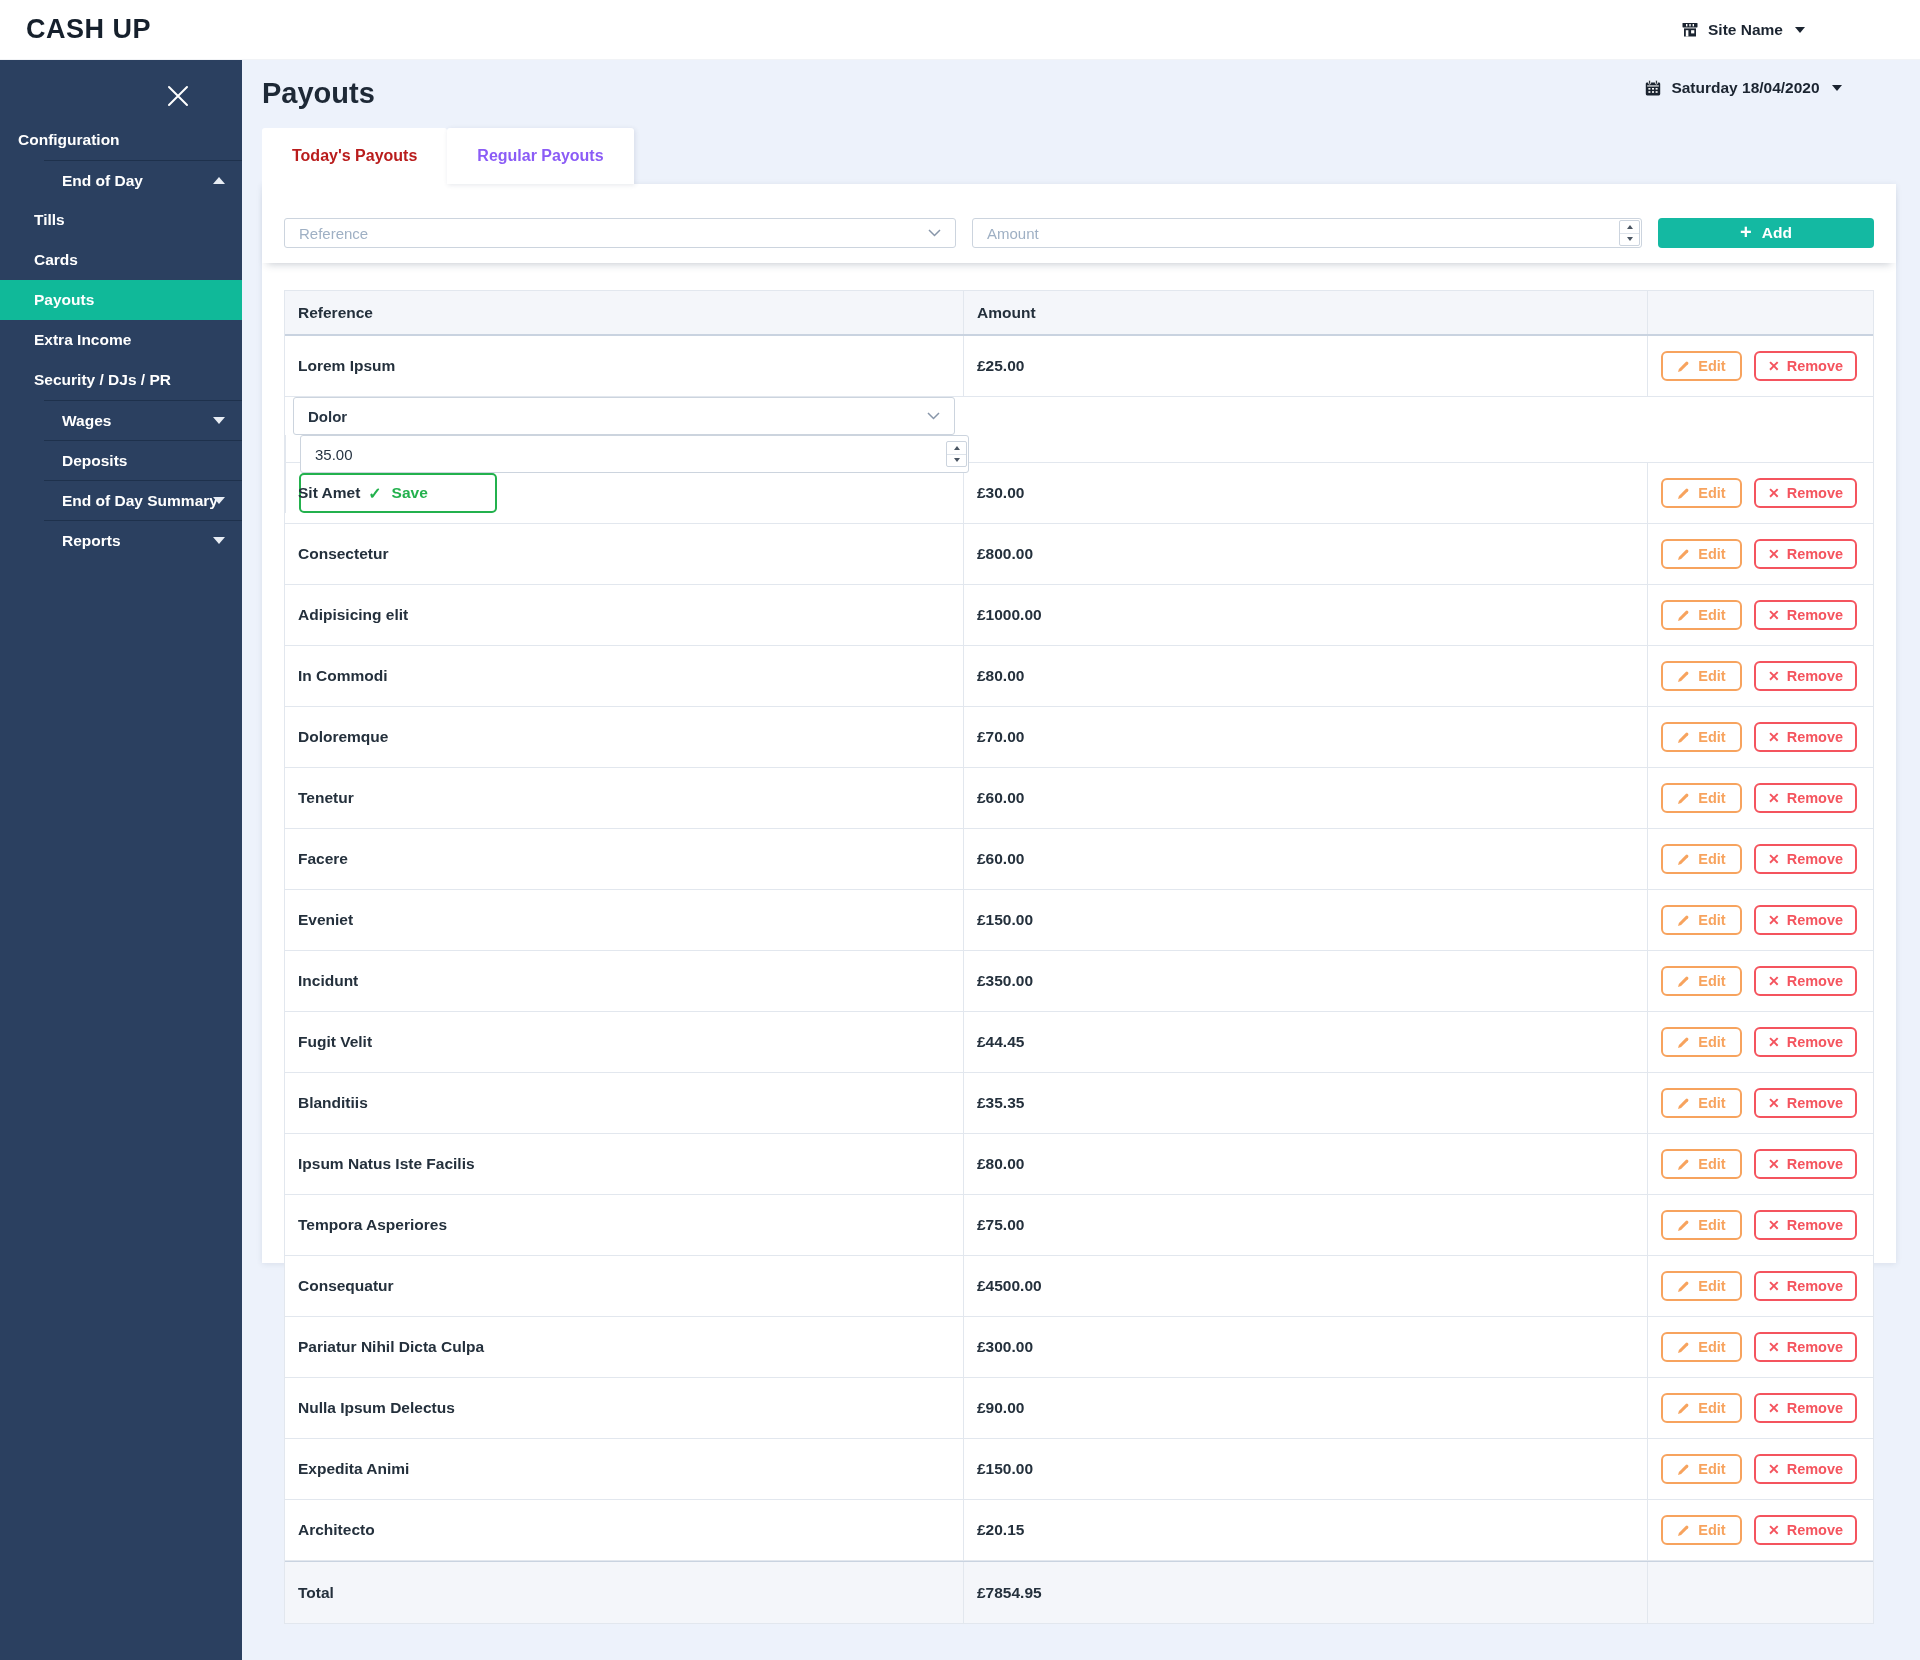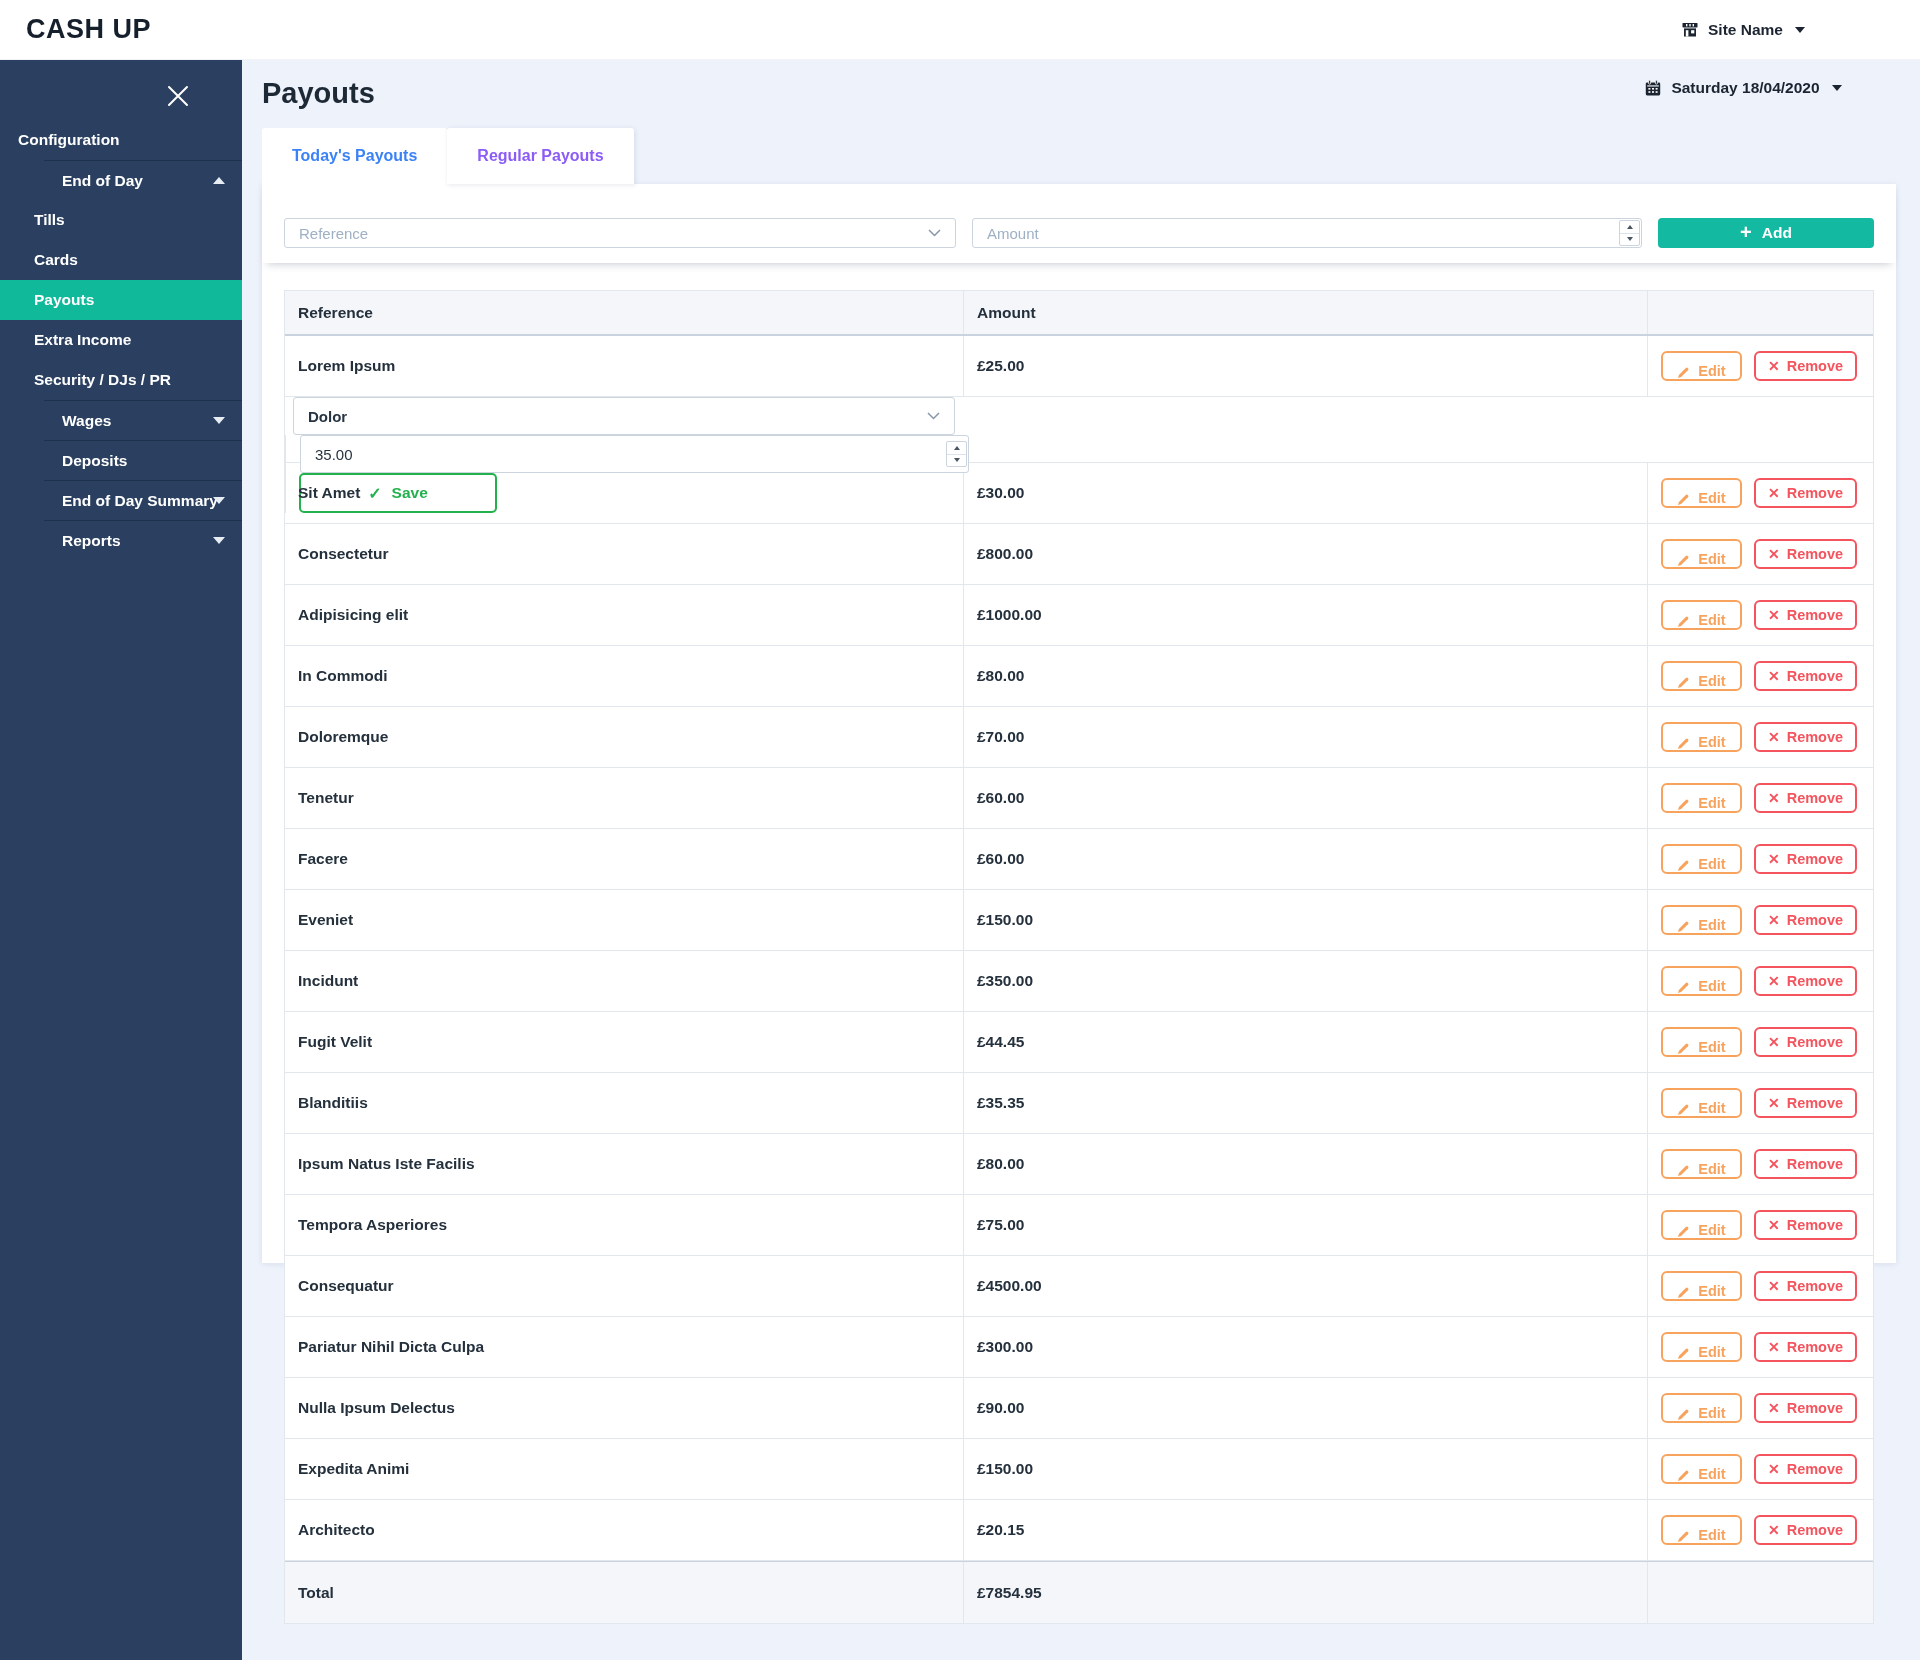--- a/index.html
+++ b/index.html
@@ -34,21 +34,21 @@
   .nav-caret { position:absolute; right:17px; width:0; height:0; }
   .caret-up { border-left:6px solid transparent; border-right:6px solid transparent; border-bottom:7px solid #e8edf4; }
   .caret-down { border-left:6px solid transparent; border-right:6px solid transparent; border-top:7px solid #e8edf4; }
   
   .main { position:absolute; left:242px; top:60px; width:1678px; height:1600px; }
   .page-title { margin:17px 0 0 20px; font-size:29px; font-weight:600; color:#1e2936; }
   .tabs { display:flex; margin:18px 0 0 20px; position:relative; z-index:2; }
   .tab { height:56px; min-width:166px; padding:0 30px; background:#ffffff; display:flex; align-items:center;
          justify-content:center; font-size:16px; font-weight:700; color:#8b5cf6; cursor:pointer;
          border-radius:3px 3px 0 0; }
-  .tab.active { color:#3b82f6; }
+  .tab.active { color:#b91c1c; }
   .tab.inactive { box-shadow:1px 1px 5px rgba(40,60,90,.12); }
   .card { margin:0 24px 16px 20px; background:#ffffff; height:1079px; box-shadow:0 1px 6px rgba(40,60,90,.10); position:relative; z-index:1; }
   
   .filter-panel { padding:34px 22px 15px; display:flex; align-items:center; gap:16px;
                   box-shadow:0 6px 8px -5px rgba(50,65,90,.28); position:relative; z-index:2; background:#fff; }
   .select-box { height:30px; border:1px solid #ccd4de; border-radius:3px; background:#fff;
                 display:flex; align-items:center; justify-content:space-between; padding:0 14px; cursor:pointer; }
   .select-box.w-filter { width:672px; }
   .placeholder { color:#9fb0c4; font-size:15px; }
   .num-input { height:30px; border:1px solid #ccd4de; border-radius:3px; background:#fff;
@@ -80,21 +80,21 @@
   .t-head .cell, .t-row .cell { font-size:15.5px; font-weight:700; color:#24303c; }
   .t-row.editing .cell { padding:0; }
   .select-box.edit { flex:1; margin:0 8px; height:38px; }
   .sel-value { font-size:15px; color:#273442; }
   .num-input.edit { margin:0 0 0 14px; height:38px; border-radius:3px; }
   .save-btn { flex:1; margin:0 14px 0 13px; height:40px; background:#fff; border:2px solid #23b14d;
               border-radius:5px; color:#23b14d; font-size:15.5px; font-weight:700; display:flex;
               align-items:center; justify-content:center; gap:10px; cursor:pointer; font-family:"Liberation Sans",sans-serif; }
   .check-glyph { font-size:16px; font-weight:700; }
   .edit-btn { width:81px; height:30px; background:#fff; border:2px solid #f7a35e; border-radius:6px;
-              color:#f7a35e; font-size:14.5px; font-weight:700; display:flex; align-items:flex-end;
+              color:#f7a35e; font-size:14.5px; font-weight:700; display:flex; align-items:center;
               justify-content:center; gap:8px; cursor:pointer; font-family:"Liberation Sans",sans-serif; }
   .remove-btn { width:103px; height:30px; background:#fff; border:2px solid #f4545e; border-radius:6px;
                 color:#f4545e; font-size:14.5px; font-weight:700; display:flex; align-items:center;
                 justify-content:center; gap:7px; cursor:pointer; font-family:"Liberation Sans",sans-serif; }
   .x-glyph { font-size:14px; font-weight:700; line-height:1; }
 </style>
 </head>
 <body>
 
 <header class="topbar">

